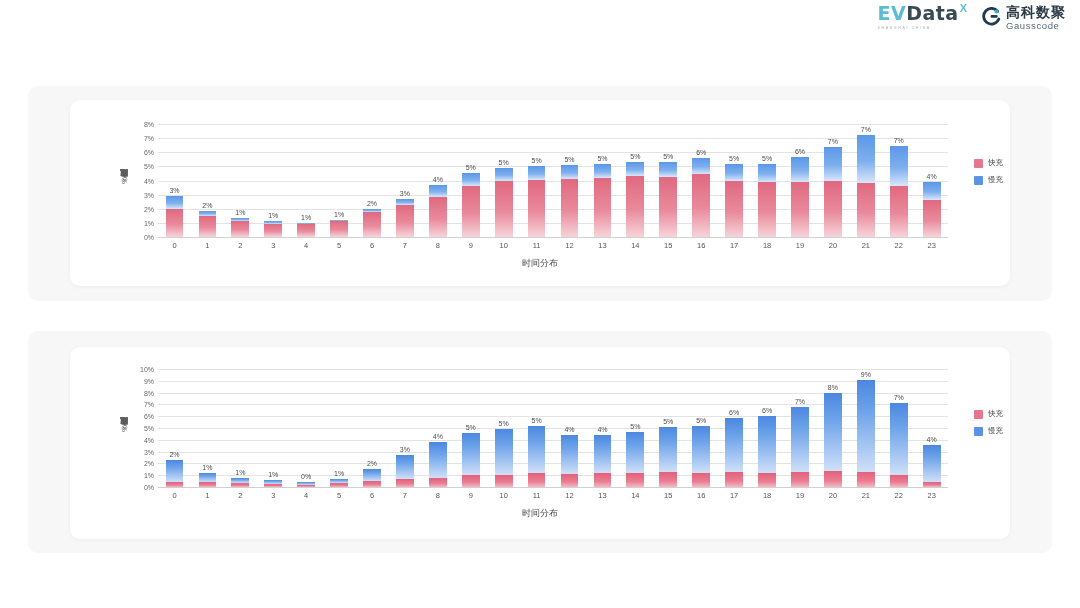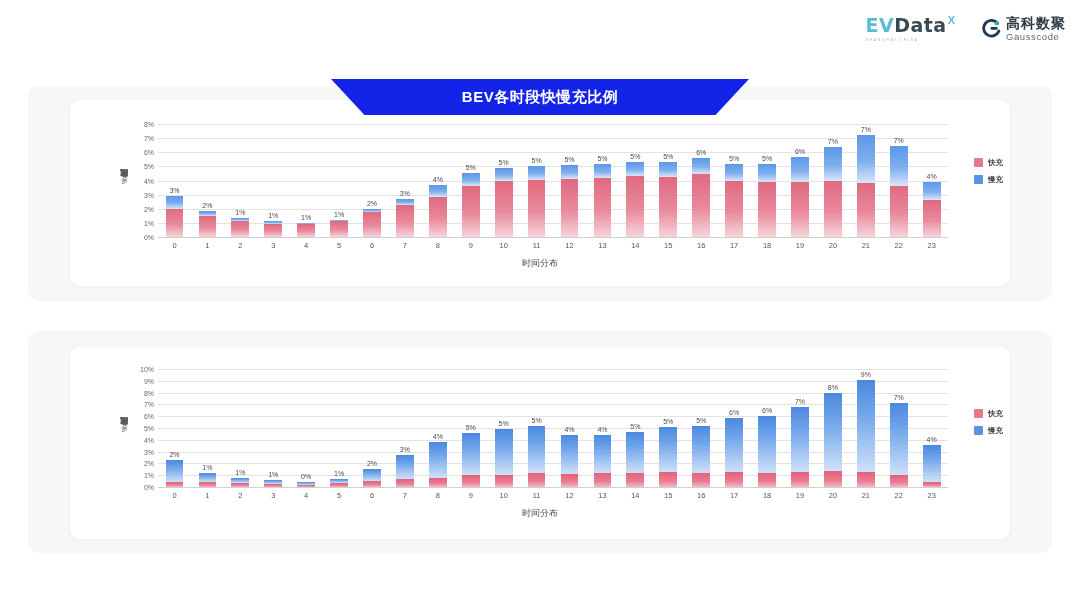--- a/index.html
+++ b/index.html
@@ -6,22 +6,22 @@
   html, body {
     width: 1080px; height: 608px;
     background: #ffffff;
     font-family: "Liberation Sans", "DejaVu Sans", sans-serif;
     overflow: hidden;
   }
   .page { position: relative; width: 1080px; height: 608px; background:#fff; }
 
   
   .logo-bar {
-    position: absolute; top: 16px; right: 14px;
-    display: flex; align-items: center; gap: 26px;
+    position: absolute; top: 4px; right: 14px;
+    display: flex; align-items: flex-end; gap: 14px;
   }
   .logo-ev { display:flex; flex-direction:column; align-items:flex-start; }
   .logo-ev-main { display:flex; align-items:flex-start; }
   .logo-ev-text {
     font-family: "DejaVu Sans", sans-serif;
     font-size: 19px; font-weight: 700; letter-spacing:.5px;
     color:#3a4a55; line-height:1;
   }
   .logo-ev-text .lt { color:#5bbcd6; }
   .logo-ev-x { font-size:11px; color:#5bbcd6; font-weight:700; margin-left:1px; position:relative; top:-2px;}
@@ -95,21 +95,21 @@
     position:absolute; bottom:100%; left:50%; transform:translateX(-50%);
     margin-bottom:2px; font-size:7px; color:#4a4a4a; white-space:nowrap;
   }
   .xaxis { position:absolute; left:0; right:0; display:flex; }
   .xtick { flex:1 1 0; text-align:center; font-size:7.5px; color:#555; }
   .xlabel {
     position:absolute; left:0; right:0; text-align:center;
     font-size:9px; color:#4a4a4a;
   }
   .legend { position:absolute; display:flex; flex-direction:column; gap:7px; }
-  .lg-row { display:flex; align-items:flex-start; gap:5px;font-weight:bold; }
+  .lg-row { display:flex; align-items:flex-end; gap:5px; }
   .lg-sw { width:9px; height:9px; border-radius:1px; }
   .lg-tx { font-size:7.5px; color:#444; }
   .axisline { position:absolute; left:0; right:0; height:1px; background:#d0d0d0; }
 </style>
 </head>
 <body>
 
 <div class="page">
 
   <div class="logo-bar">
@@ -128,23 +128,20 @@
         <rect x="11.4" y="9.6" width="8.6" height="3.2" rx="1.4" fill="#1f3a52"></rect>
         <circle cx="18.6" cy="5.4" r="2.5" fill="#2bb3c0"></circle>
       </svg>
       <div class="logo-gc-txt">
         <span class="gc-cn">高科数聚</span>
         <span class="gc-en">Gausscode</span>
       </div>
     </div>
   </div>
 
-  <div class="banner banner-1">
-    <span class="banner-title">BEV各时段快慢充比例</span>
-  </div>
 
   <div class="panel panel-1">
     <div class="card card-1">
       <div class="chart-wrap" id="chart-bev">
           <div class="ylabel" style="left: 50px; top: 24px; height: 113px; display: flex; align-items: center; justify-content: center;">各时段充电次数占比（%）</div>
           <div class="plot" style="left: 88px; top: 24px; width: 790px; height: 113px;">
             <div class="gridline" style="top: 113px;"></div>
             <div class="ytick" style="top: 113px;">0%</div>
             <div class="gridline" style="top: 98.875px;"></div>
             <div class="ytick" style="top: 98.875px;">1%</div>

